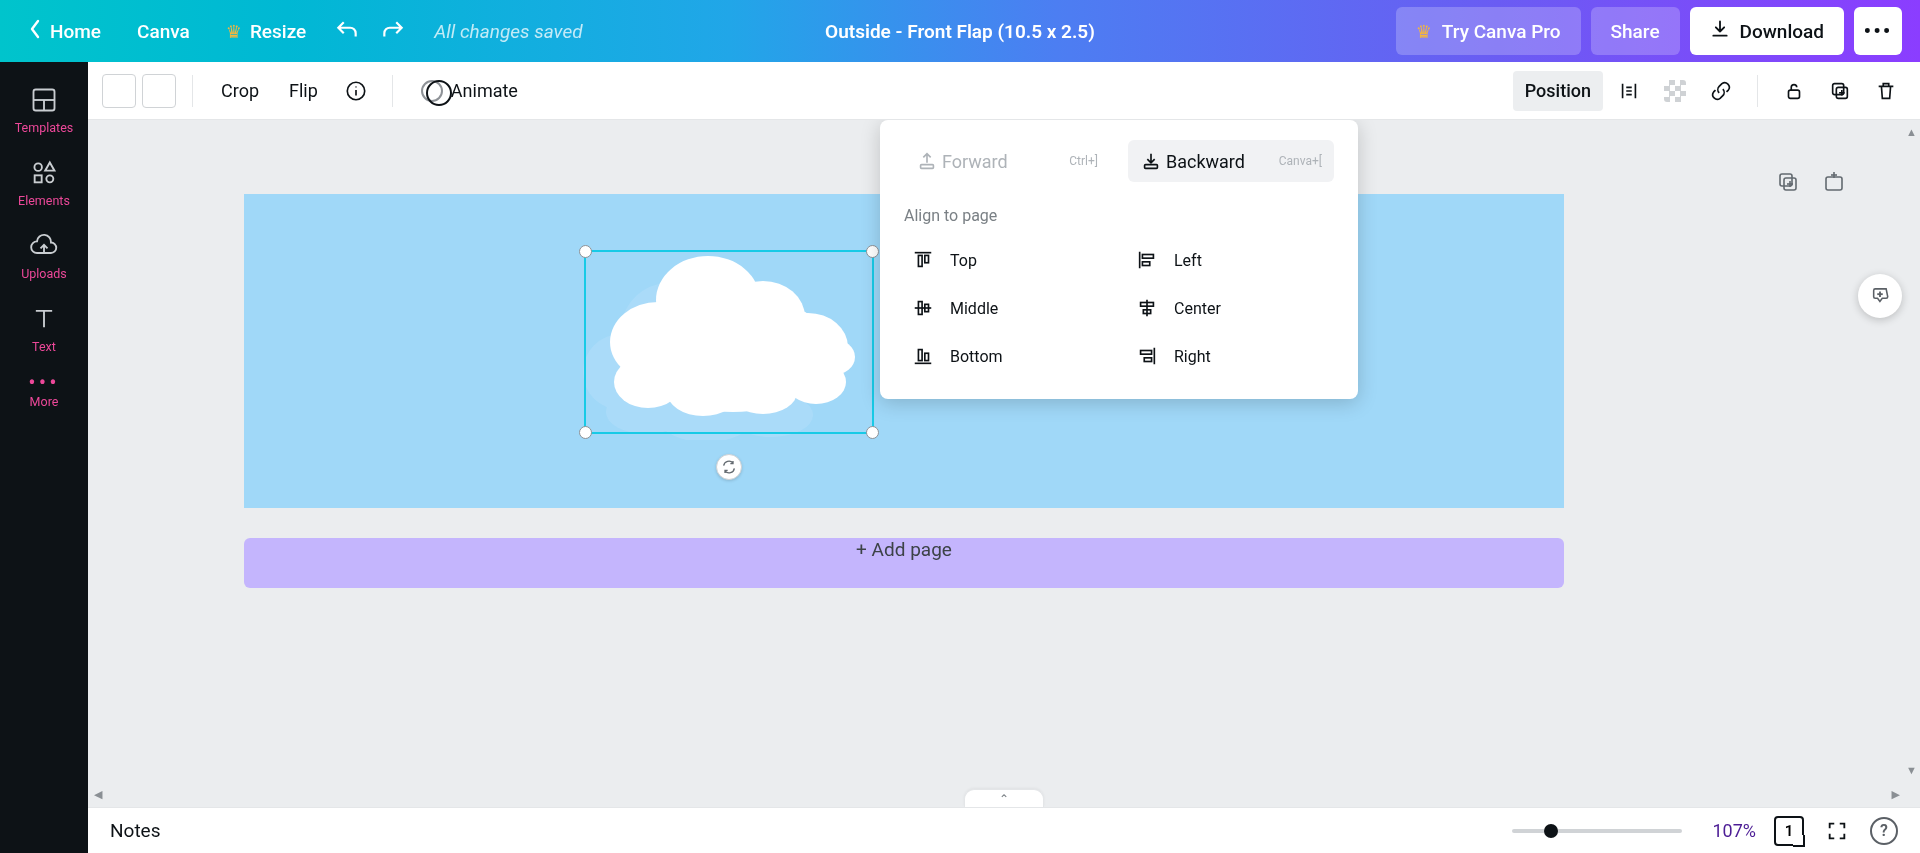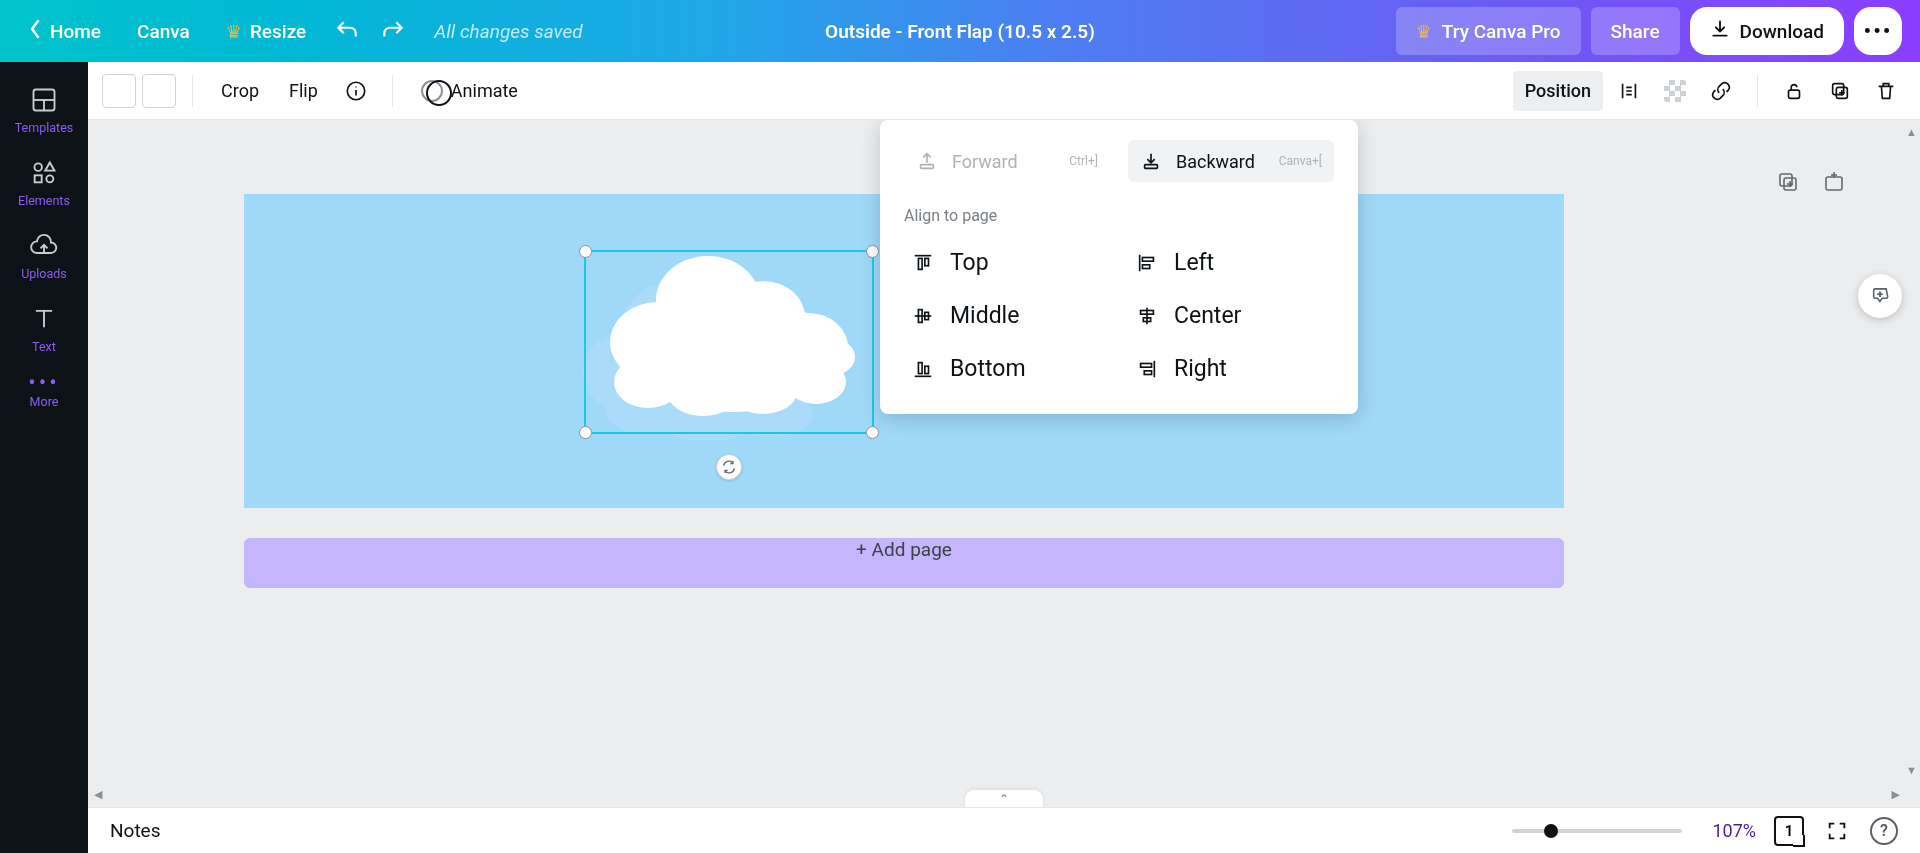--- a/index.html
+++ b/index.html
@@ -16,30 +16,30 @@
   .hdr-left { display:flex; align-items:center; gap: 0; }
   .hdr-btn { display:flex; align-items:center; gap:8px; padding: 0 18px; height:62px; font-size:19px; font-weight:500; cursor:pointer; }
   .hdr-btn .chev-left svg { width:14px; height:20px; }
   .hdr-icon-btn { display:flex; align-items:center; justify-content:center; width:46px; height:62px; cursor:pointer;}
   .hdr-icon-btn svg { width:26px; height:26px; stroke:#fff; fill:none; stroke-width:2;}
   .save-status { margin-left: 18px; font-size:19px; font-style: italic; color: rgba(255,255,255,0.75); }
   .doc-title { position:absolute; left:50%; transform:translateX(-50%); font-size:19px; font-weight:600; color:#fff; white-space:nowrap; }
   .hdr-right { margin-left:auto; display:flex; align-items:center; gap:10px; }
   .pill-btn { height:48px; border-radius:6px; display:flex; align-items:center; gap:10px; padding:0 20px; font-size:19px; font-weight:500; cursor:pointer; }
   .pill-btn.accent { background: rgba(255,255,255,0.22); color:#fff; }
-  .pill-btn.white { background:#fff; color:#0d1216;border-radius:17px; }
+  .pill-btn.white { background:#fff; color:#0d1216; }
   .pill-btn.icononly { width:48px; padding:0; justify-content:center; }
   .crown { color:#f6b73c; font-size:18px; }
 
   
   .main { flex:1; display:flex; min-height:0; }
 
   
   .sidebar { width:88px; background:#0d1216; display:flex; flex-direction:column; align-items:center; padding-top:14px; flex-shrink:0;}
-  .side-item { width:88px; display:flex; flex-direction:column; align-items:center; gap:6px; color:#8b5cf6; padding:10px 0 14px; cursor:pointer; font-size:12.5px;}
+  .side-item { width:88px; display:flex; flex-direction:column; align-items:center; gap:6px; color:#ec4899; padding:10px 0 14px; cursor:pointer; font-size:12.5px;}
   .side-item svg { width:28px; height:28px; stroke:#c9cdd1; fill:none; stroke-width:1.6;}
   .side-item .dots { font-size:22px; letter-spacing:3px; line-height:10px;}
 
   
   .work-col { flex:1; display:flex; flex-direction:column; min-width:0; background:#fff;}
 
   
   .tool2 { height:58px; border-bottom:1px solid #e4e6e8; display:flex; align-items:center; padding:0 14px; gap:6px; flex-shrink:0;}
   .swatch { width:34px; height:34px; border:1px solid #d0d3d6; border-radius:4px; background:#fff; cursor:pointer;}
   .vr { width:1px; height:32px; background:#e4e6e8; margin:0 10px;}
@@ -69,29 +69,29 @@
   .sel-handle { position:absolute; width:13px; height:13px; background:#fff; border:1.5px solid #8e9297; border-radius:50%;}
   .sel-handle.tl{ left:-7px; top:-7px;} .sel-handle.tr{ right:-7px; top:-7px;} .sel-handle.bl{ left:-7px; bottom:-7px;} .sel-handle.br{ right:-7px; bottom:-7px;}
   .rotate-handle { position:absolute; left:50%; transform:translateX(-50%); bottom:-48px; width:26px; height:26px; background:#fff; border:1px solid #cfd2d5; border-radius:50%; display:flex; align-items:center; justify-content:center; box-shadow:0 1px 3px rgba(0,0,0,0.15);}
   .rotate-handle svg{width:16px;height:16px;stroke:#636a70;fill:none;stroke-width:2;}
 
   .add-page-btn { position:absolute; left:156px; top:418px; width:1320px; height:50px; background:#c4b5fd; border-radius:6px; display:flex; align-items:flex-start; justify-content:center; font-size:19px; color:#3c4247; cursor:pointer;}
 
   
   .pos-menu { position:absolute; left:792px; top:0px; width:478px; background:#fff; border-radius:8px; box-shadow:0 4px 20px rgba(0,0,0,0.18); padding:20px 24px 22px; display:flex; flex-direction:column; gap:4px;}
   .pos-menu .layer-row { display:flex; gap:18px; margin-bottom:14px;}
-  .layer-btn { flex:1; display:flex; align-items:center; gap:14px; padding:10px 12px; border-radius:6px; font-size:18px; cursor:pointer;}
+  .layer-btn { flex:1; display:flex; align-items:center; gap:4px; padding:10px 12px; border-radius:6px; font-size:18px; cursor:pointer;}
   .layer-btn.disabled { color:#aeb3b8;}
   .layer-btn.disabled svg{stroke:#aeb3b8;}
   .layer-btn.hover { background:#f1f2f4; color:#0d1216;}
   .layer-btn svg{width:22px;height:22px;fill:none;stroke-width:1.8;}
   .layer-btn .kbd { margin-left:auto; font-size:12px;}
   .pos-menu .section-title{ font-size:16px; color:#7a8085; margin:6px 0 10px;}
   .align-grid { display:grid; grid-template-columns:1fr 1fr; column-gap:18px; row-gap:6px;}
-  .align-item { display:flex; align-items:center; gap:16px; padding:10px 8px; border-radius:6px; font-size:23px; color:#0d1216; cursor:pointer;}
+  .align-item { display:flex; align-items:center; gap:16px; padding:10px 8px; border-radius:6px; font-size:16px; color:#0d1216; cursor:pointer;}
   .align-item svg{width:22px;height:22px;stroke:#0d1216;fill:none;stroke-width:1.8;}
 
   
   .fab { position:absolute; right:-6px; top:154px; width:44px; height:44px; background:#fff; border-radius:50%; box-shadow:0 2px 8px rgba(0,0,0,0.2); display:flex; align-items:center; justify-content:center; cursor:pointer;}
   .fab svg{width:22px;height:22px;stroke:#5b6066;fill:none;stroke-width:2;}
 
   
   .scroll-v-top { position:absolute; right:3px; top:6px; font-size:11px; color:#8a8f94;}
   .scroll-v-bot { position:absolute; right:3px; bottom:30px; font-size:11px; color:#8a8f94;}
   .scroll-h-l { position:absolute; left:6px; bottom:6px; font-size:11px; color:#8a8f94;}

